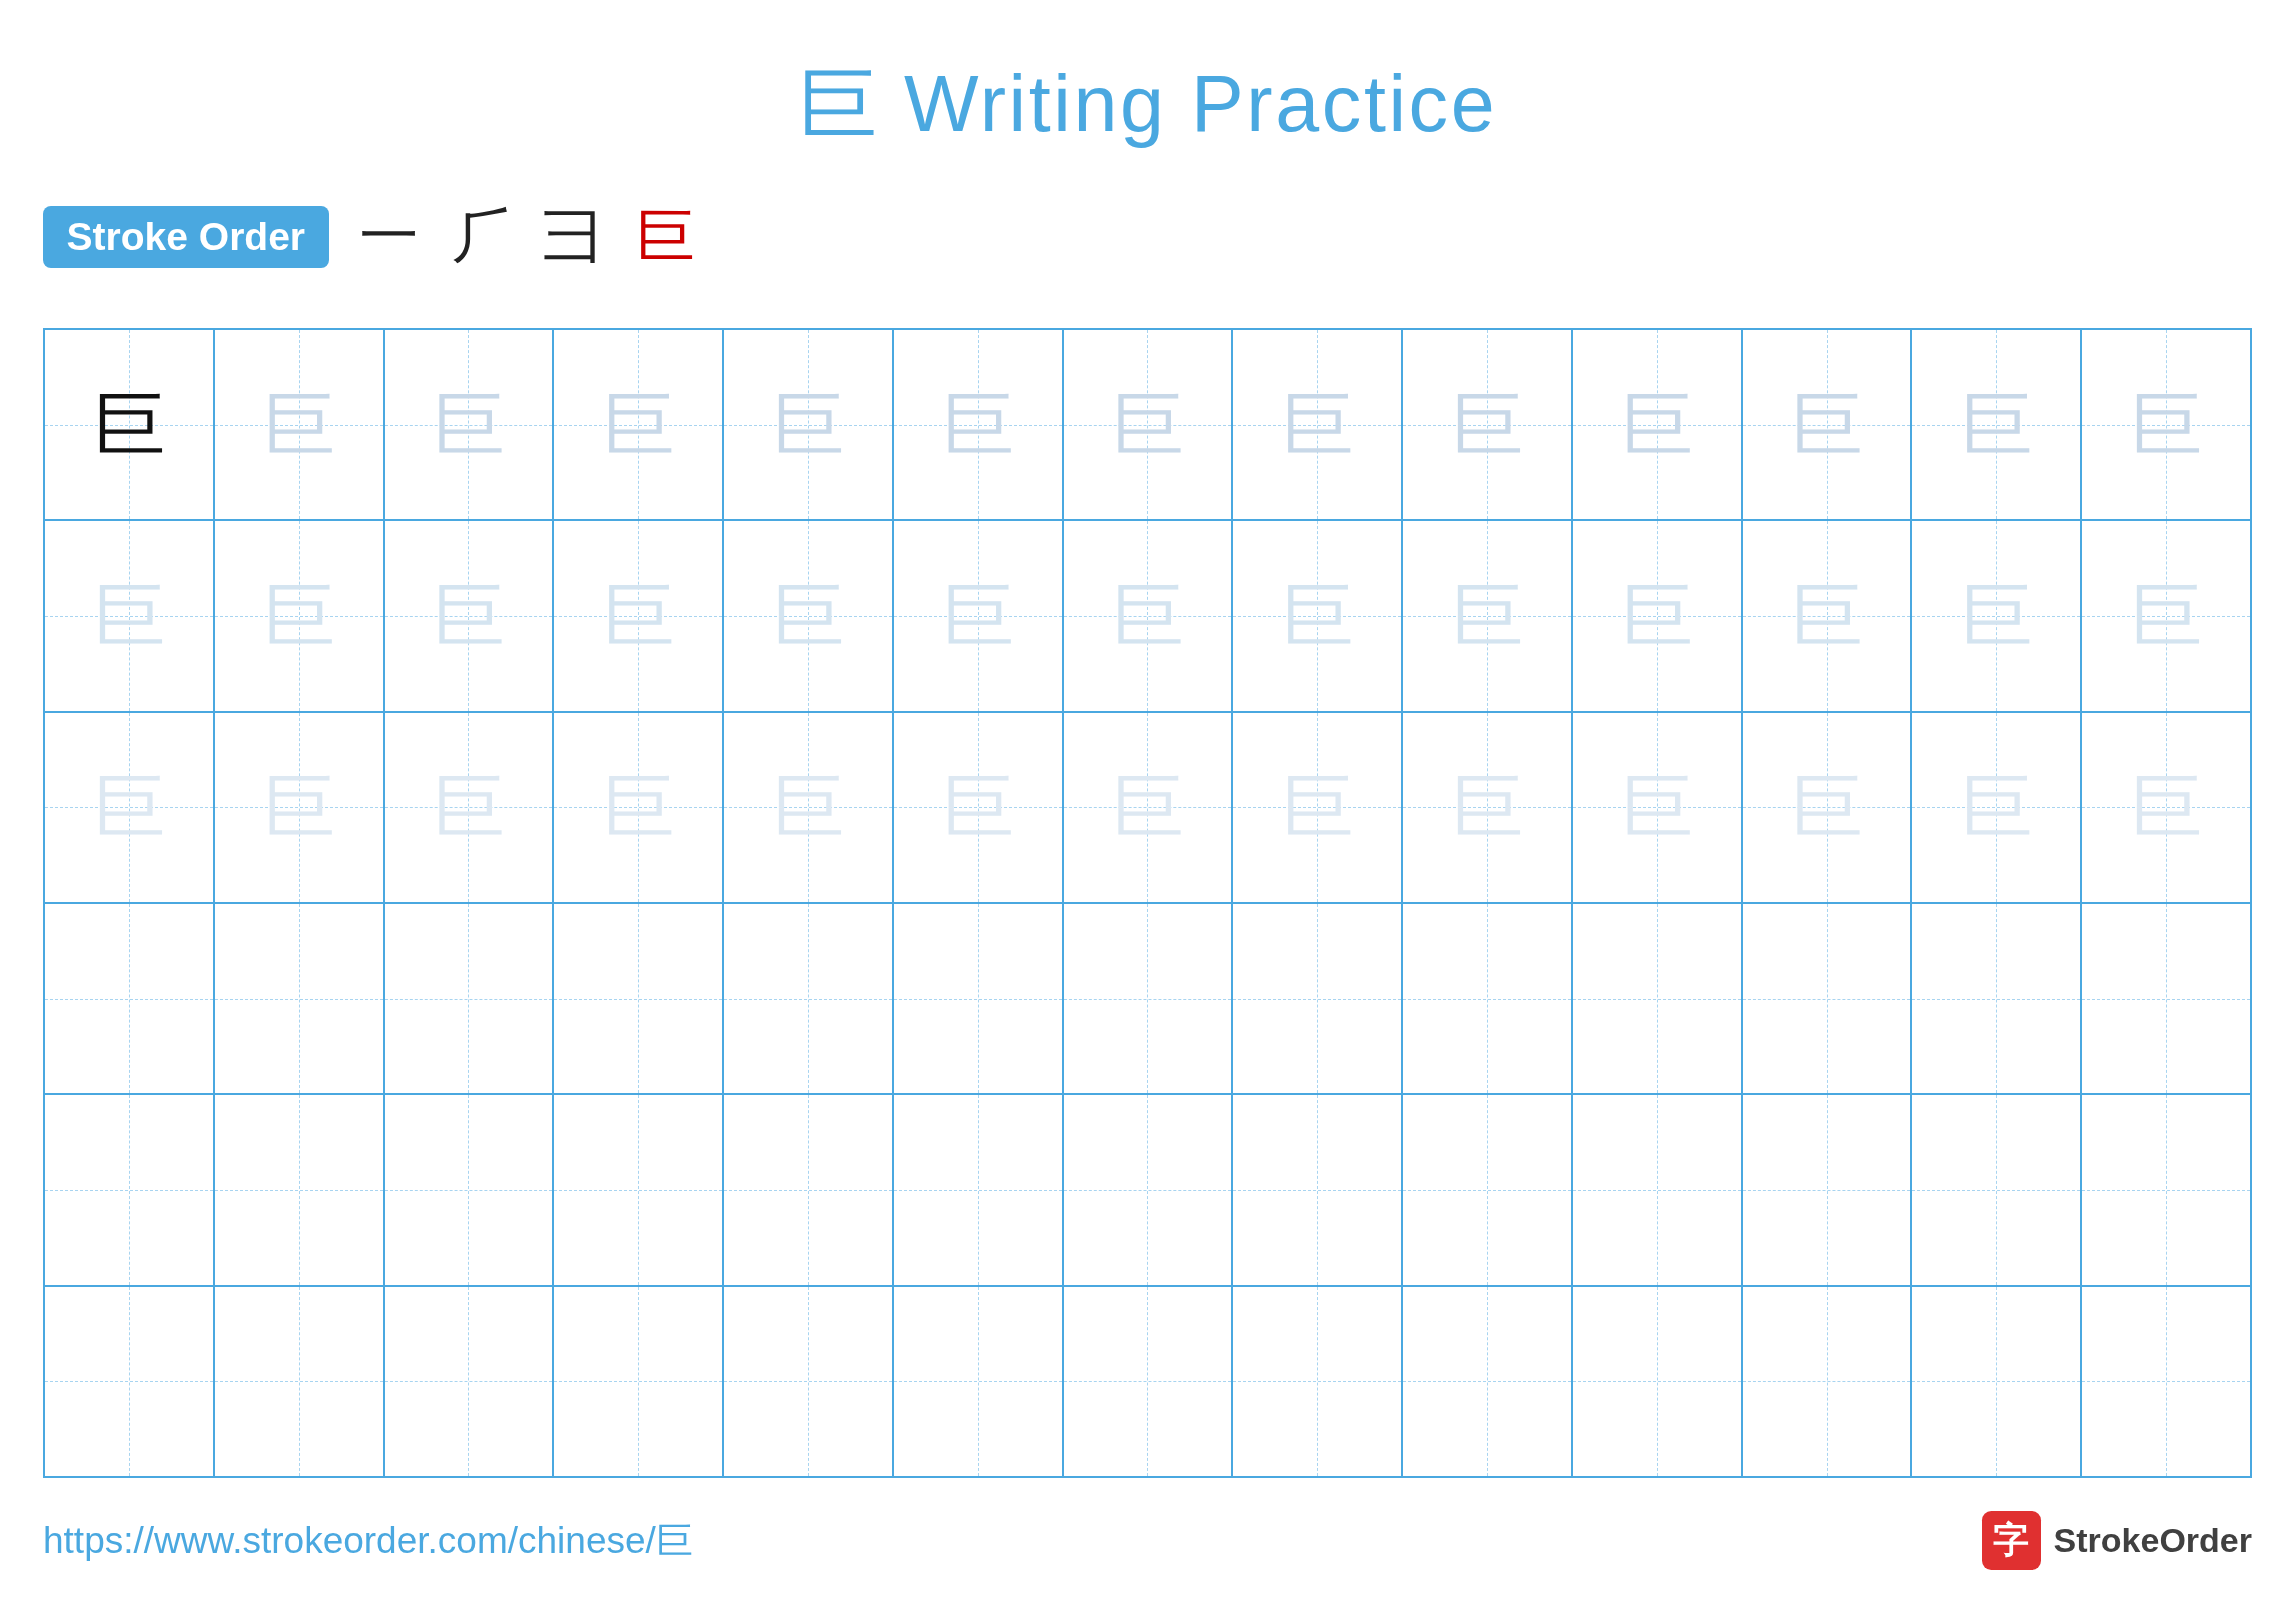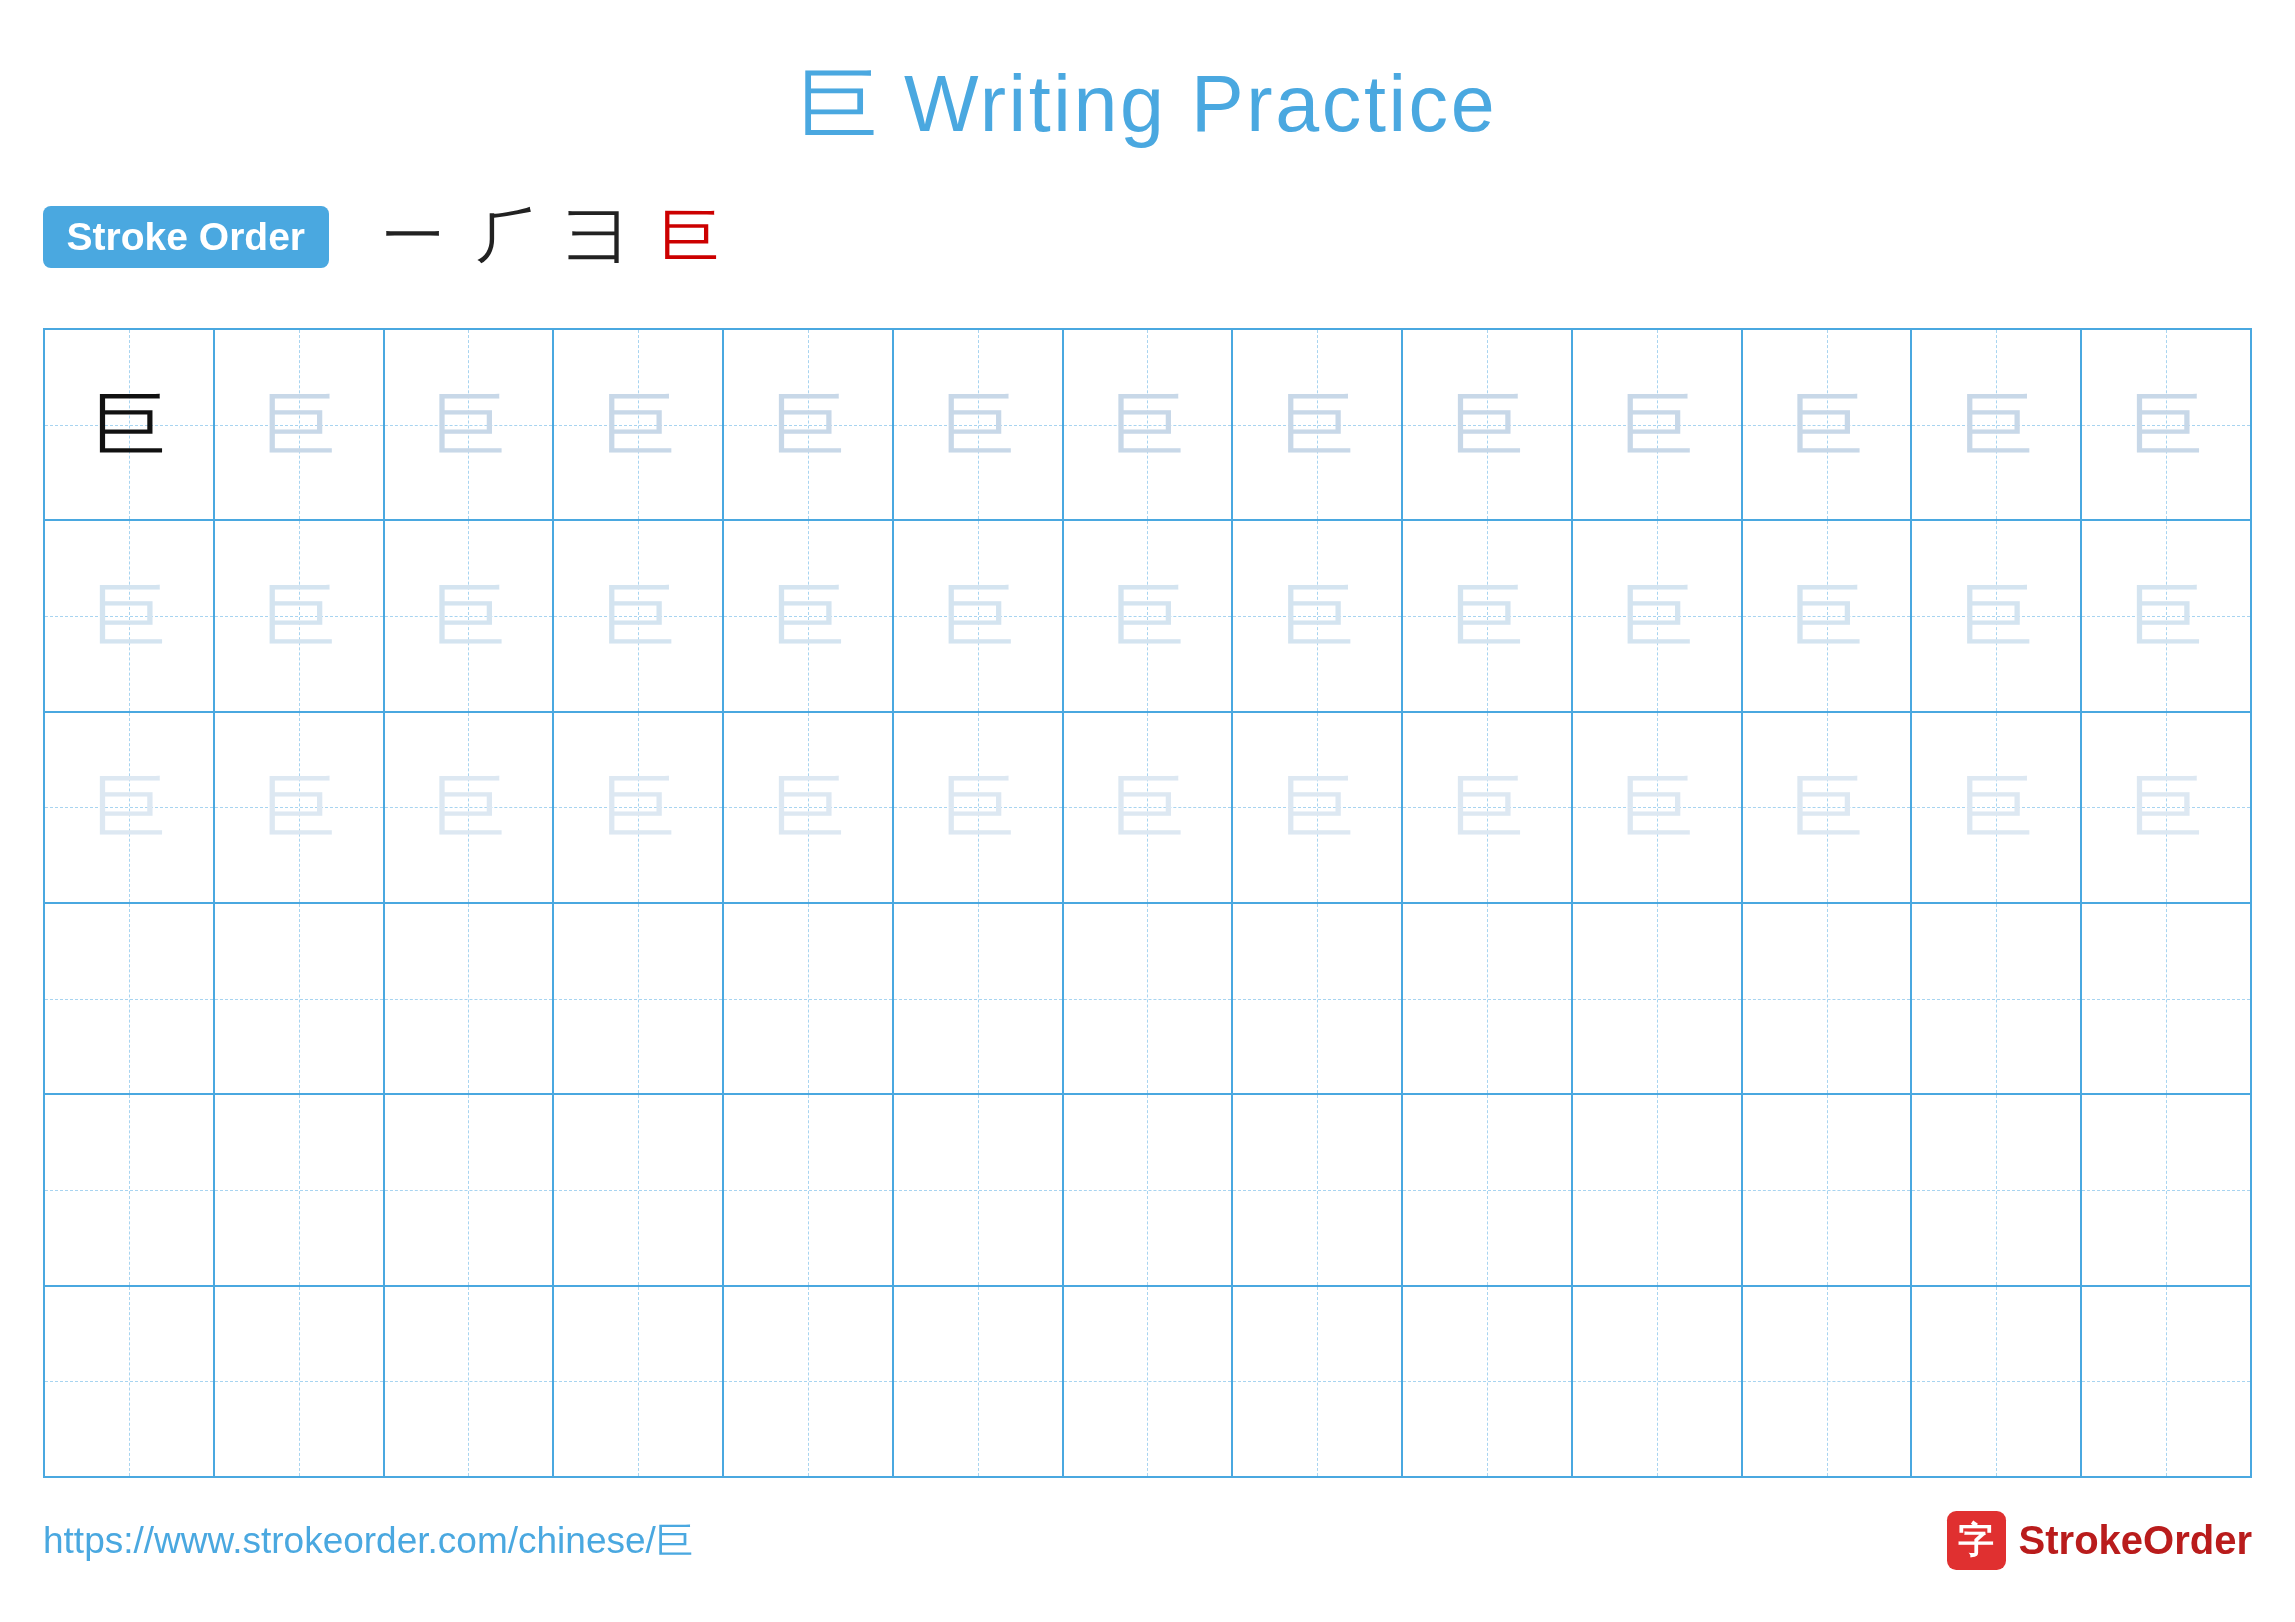--- a/index.html
+++ b/index.html
@@ -27,21 +27,21 @@
       font-weight: 400;
       color: #4aa8e0;
       margin-bottom: 39px;
       letter-spacing: 2.6px;
     }
 
     .stroke-order-row {
       display: flex;
       align-items: center;
       margin-bottom: 51px;
-      gap: 42px;
+      gap: 18px;
     }
 
     .stroke-order-badge {
       background: #4aa8e0;
       color: white;
       font-size: 39px;
       font-weight: bold;
       padding: 9.2px 23.6px;
       border-radius: 7.9px;
       white-space: nowrap;
@@ -157,23 +157,23 @@
       display: flex;
       align-items: center;
       justify-content: center;
       color: white;
       font-size: 36px;
       font-family: serif;
       font-weight: bold;
     }
 
     .logo-text {
-      font-size: 40px;
+      font-size: 34px;
       font-weight: bold;
-      color: #b91c1c;
+      color: #404040;
     }
   </style>
 </head>
 <body>
 
 <div class="page">
 
   <h1 class="title">巨 Writing Practice</h1>
 
   <div class="stroke-order-row">

